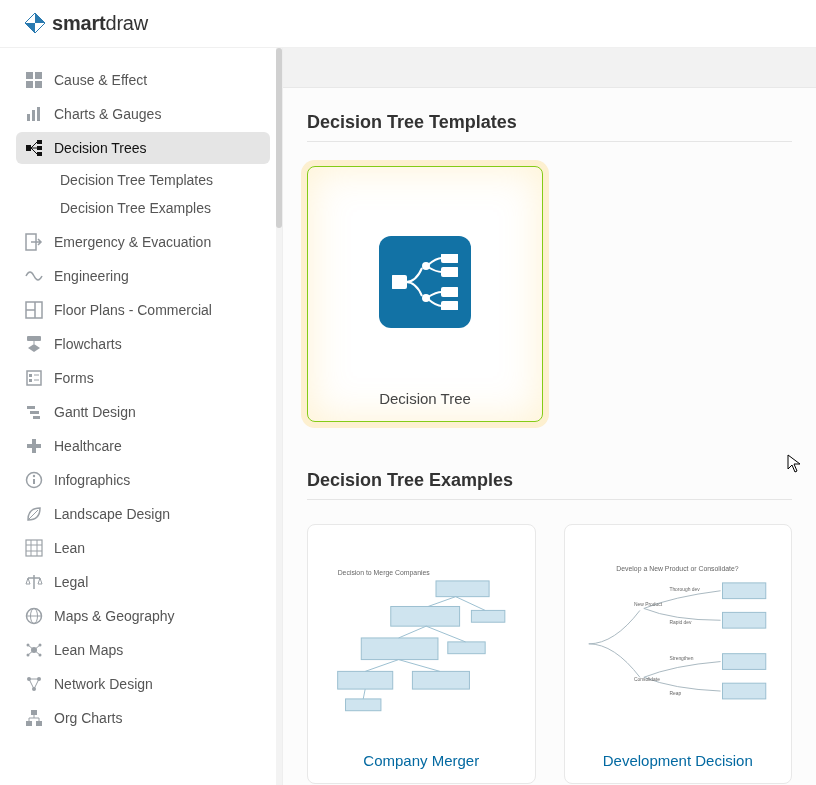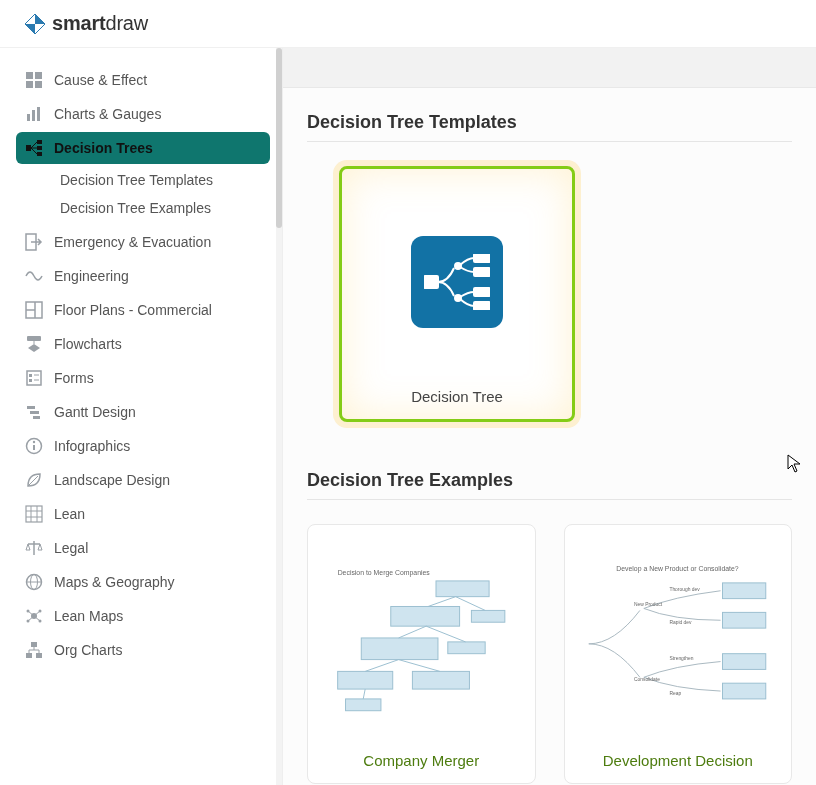--- a/index.html
+++ b/index.html
@@ -14,21 +14,21 @@
   .header {
     height: 48px;
     display: flex;
     align-items: center;
     padding: 0 24px;
     border-bottom: 1px solid #f0f0f0;
     background: #fff;
   }
   .logo-wrap {
     display: flex;
-    align-items: center;
+    align-items: flex-start;
     gap: 6px;
   }
   .logo-icon svg { display: block; }
   .logo-text {
     font-size: 20px;
     color: #333;
     font-weight: 400;
     letter-spacing: -0.2px;
   }
   .logo-text .bold { font-weight: 600; }
@@ -71,23 +71,23 @@
     align-items: center;
     gap: 10px;
     padding: 6px 8px;
     border-radius: 6px;
     color: #555;
     font-size: 14px;
     cursor: pointer;
     margin-bottom: 2px;
   }
   .sidebar-item.selected {
-    background: #0f766e;
+    background: #e5e5e5;
     color: #111;
-    font-weight: 700;
+    font-weight: 400;
   }
   .sidebar-item .item-icon {
     width: 20px;
     height: 20px;
     flex: 0 0 20px;
     display: flex;
     align-items: center;
     justify-content: center;
   }
   .sidebar-item .item-icon svg { display:block; }
@@ -140,23 +140,22 @@
     background: #fff;
     display: flex;
     flex-direction: column;
     align-items: center;
     justify-content: flex-end;
     padding: 14px;
     cursor: pointer;
     position: relative;
   }
   .card.highlighted {
-    border: 3px solid #84cc16;
+    border: 1px solid #84cc16;
     box-shadow: 0 0 0 6px rgba(255,204,77,0.25), inset 0 0 40px rgba(255,204,77,0.25);
-    margin-left: 32px;
   }
   .card .card-body {
     flex: 1;
     width: 100%;
     display:flex;
     align-items:center;
     justify-content:center;
   }
   .card .card-label {
     font-size: 15px;
@@ -190,21 +189,21 @@
   }
   .example-card .thumb {
     flex:1;
     display:flex;
     align-items:center;
     justify-content:center;
     padding:10px;
   }
   .example-card .card-label {
     font-size: 15px;
-    color:#4d7c0f;
+    color:#0369a1;
     text-align:center;
     padding: 8px 0 14px 0;
   }
 
   .cursor-icon {
     position: absolute;
     left: 504px;
     top: 406px;
     pointer-events:none;
   }
@@ -322,20 +321,29 @@
               <rect x="2" y="3" width="8" height="3" fill="#9aa0a6"></rect>
               <rect x="5" y="8" width="9" height="3" fill="#9aa0a6"></rect>
               <rect x="8" y="13" width="7" height="3" fill="#9aa0a6"></rect>
             </svg>
           </span>
           <span>Gantt Design</span>
         </li>
         <li class="sidebar-item">
           <span class="item-icon">
             <svg width="18" height="18" viewBox="0 0 18 18">
+              <rect x="7" y="2" width="4" height="14" fill="#9aa0a6"></rect>
+              <rect x="2" y="7" width="14" height="4" fill="#9aa0a6"></rect>
+            </svg>
+          </span>
+          <span>Healthcare</span>
+        </li>
+        <li class="sidebar-item">
+          <span class="item-icon">
+            <svg width="18" height="18" viewBox="0 0 18 18">
               <circle cx="9" cy="9" r="7.5" fill="none" stroke="#9aa0a6" stroke-width="1.5"></circle>
               <rect x="8" y="8" width="2" height="5" fill="#9aa0a6"></rect>
               <circle cx="9" cy="5" r="1.2" fill="#9aa0a6"></circle>
             </svg>
           </span>
           <span>Infographics</span>
         </li>
         <li class="sidebar-item">
           <span class="item-icon">
             <svg width="18" height="18" viewBox="0 0 18 18">
@@ -382,20 +390,31 @@
             <svg width="18" height="18" viewBox="0 0 18 18">
               <circle cx="9" cy="9" r="3" fill="#9aa0a6"></circle>
               <circle cx="3" cy="4" r="1.5" fill="#9aa0a6"></circle>
               <circle cx="15" cy="4" r="1.5" fill="#9aa0a6"></circle>
               <circle cx="3" cy="14" r="1.5" fill="#9aa0a6"></circle>
               <circle cx="15" cy="14" r="1.5" fill="#9aa0a6"></circle>
               <path d="M9 9 L3 4 M9 9 L15 4 M9 9 L3 14 M9 9 L15 14" stroke="#9aa0a6"></path>
             </svg>
           </span>
           <span>Lean Maps</span>
+        </li>
+        <li class="sidebar-item">
+          <span class="item-icon">
+            <svg width="18" height="18" viewBox="0 0 18 18">
+              <circle cx="4" cy="4" r="2" fill="#9aa0a6"></circle>
+              <circle cx="14" cy="4" r="2" fill="#9aa0a6"></circle>
+              <circle cx="9" cy="14" r="2" fill="#9aa0a6"></circle>
+              <path d="M4 4 L14 4 L9 14 Z" fill="none" stroke="#9aa0a6"></path>
+            </svg>
+          </span>
+          <span>Network Design</span>
         </li>
         <li class="sidebar-item">
           <span class="item-icon">
             <svg width="18" height="18" viewBox="0 0 18 18">
               <rect x="6" y="1" width="6" height="5" fill="#9aa0a6"></rect>
               <rect x="1" y="12" width="6" height="5" fill="#9aa0a6"></rect>
               <rect x="11" y="12" width="6" height="5" fill="#9aa0a6"></rect>
               <path d="M9 6 V9 M4 12 V9 H14 V12" stroke="#9aa0a6" fill="none"></path>
             </svg>
           </span>

